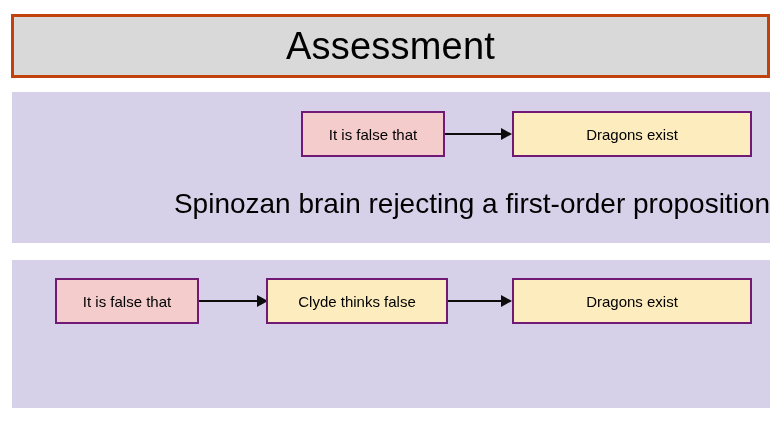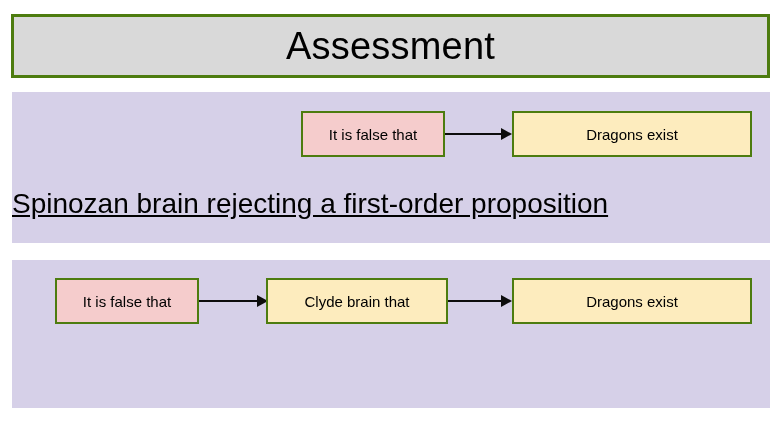--- a/index.html
+++ b/index.html
@@ -23,21 +23,21 @@
 
   
   .header-box {
     position: absolute;
     left: 11px;
     top: 14px;
     width: 759px;
     height: 64px;
     box-sizing: border-box;
     background: #d9d9d9;
-    border: 3px solid #4d7c0f;
+    border: 3px solid #c2410c;
     display: flex;
     align-items: center;
     justify-content: center;
   }
   .header-title {
     font-size: 38px;
     line-height: 38px;
     color: #000000;
     letter-spacing: 0.2px;
     font-weight: 400;
@@ -65,21 +65,21 @@
     position: absolute;
     left: 0;
     top: 0;
     width: 758px;
     height: 100%;
   }
 
   .node {
     position: absolute;
     box-sizing: border-box;
-    border: 2px solid #4d7c0f;
+    border: 2px solid #701a75;
     display: flex;
     align-items: center;
     justify-content: center;
     font-size: 15px;
     line-height: 17px;
     color: #000000;
     text-align: center;
     white-space: nowrap;
   }
   .node.pink { background: #f5cccc; }
@@ -102,26 +102,25 @@
     border-top: 6px solid transparent;
     border-bottom: 6px solid transparent;
     border-left: 11px solid #0d0d0d;
   }
 
   
   .caption {
     position: absolute;
     left: 0;
     width: 758px;
-    text-align: left;
+    text-align: right;
     font-size: 28px;
     line-height: 32px;
     color: #000000;
     white-space: nowrap;
-    text-decoration: underline;
   }
 </style>
 </head>
 <body>
 
 <div class="canvas">
 
   <div class="header-box">
     <div class="header-title">Assessment</div>
   </div>
@@ -147,21 +146,21 @@
   <div class="panel panel-second">
     <div class="flow">
 
       <div class="node pink" style="left:43px; top:18px; width:144px; height:46px;">
         <span>It is false that</span>
       </div>
 
       <div class="arrow" style="left:187px; top:40px; width:67px;"></div>
 
       <div class="node cream" style="left:254px; top:18px; width:182px; height:46px;">
-        <span>Clyde brain that</span>
+        <span>Clyde thinks false</span>
       </div>
 
       <div class="arrow" style="left:436px; top:40px; width:62px;"></div>
 
       <div class="node cream" style="left:500px; top:18px; width:240px; height:46px;">
         <span>Dragons exist</span>
       </div>
 
     </div>
 

